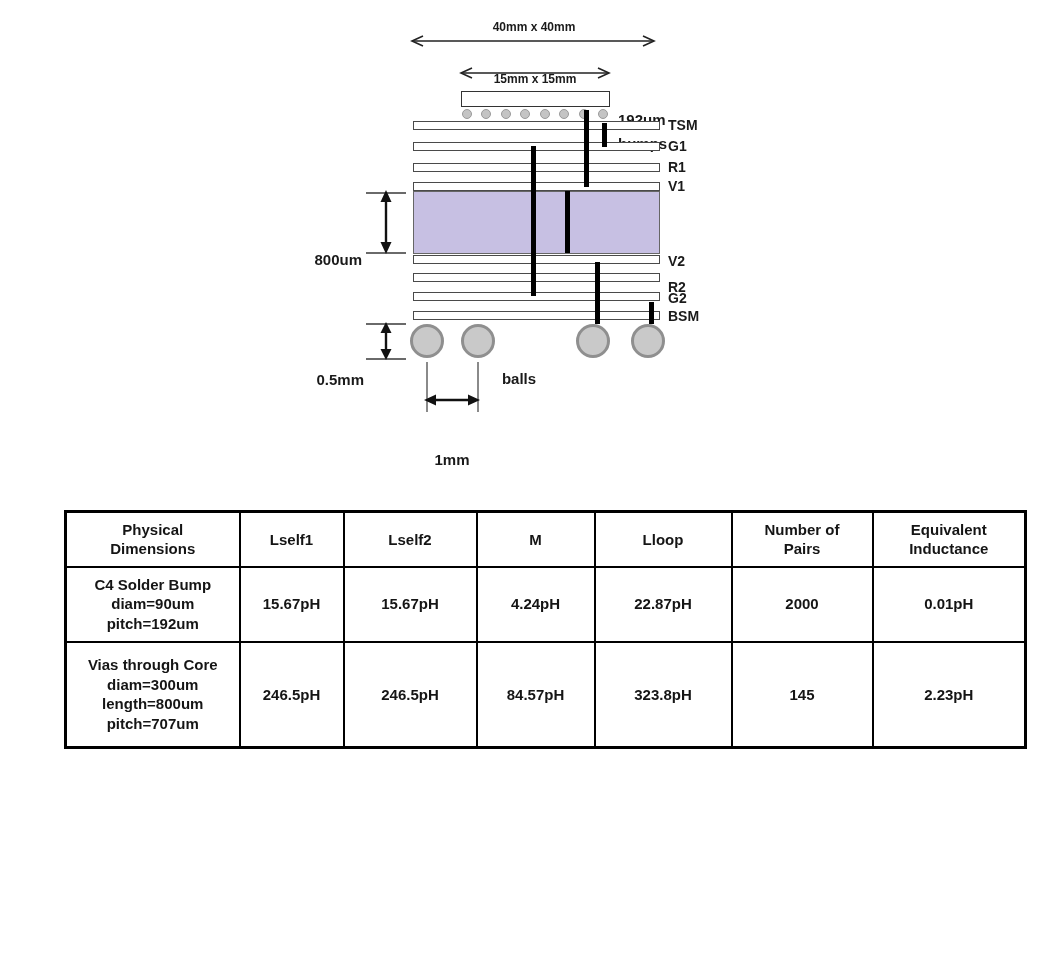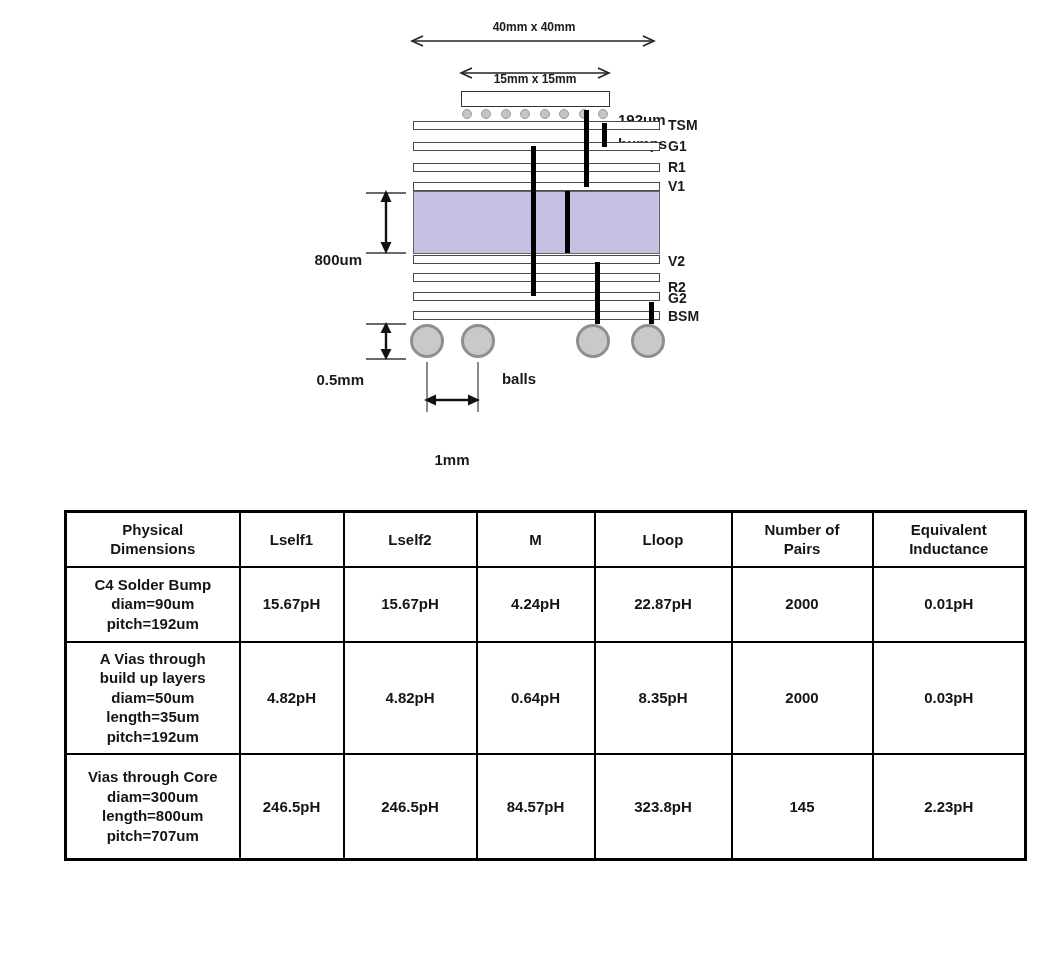--- a/index.html
+++ b/index.html
@@ -158,33 +158,20 @@
     <td>C4 Solder Bump
 diam=90um
 pitch=192um</td>
     <td>15.67pH</td>
     <td>15.67pH</td>
     <td>4.24pH</td>
     <td>22.87pH</td>
     <td>2000</td>
     <td>0.01pH</td>
   </tr>
-  <tr style="height:112px">
-    <td>A Vias through
-build up layers
-diam=50um
-length=35um
-pitch=192um</td>
-    <td>4.82pH</td>
-    <td>4.82pH</td>
-    <td>0.64pH</td>
-    <td>8.35pH</td>
-    <td>2000</td>
-    <td>0.03pH</td>
-  </tr>
   <tr style="height:106px">
     <td>Vias through Core
 diam=300um
 length=800um
 pitch=707um</td>
     <td>246.5pH</td>
     <td>246.5pH</td>
     <td>84.57pH</td>
     <td>323.8pH</td>
     <td>145</td>

